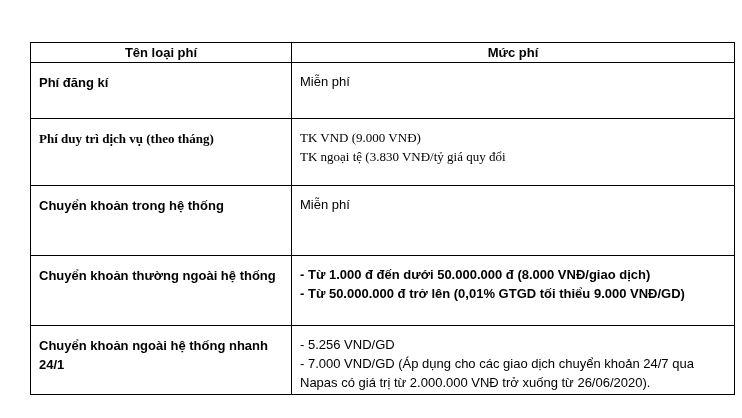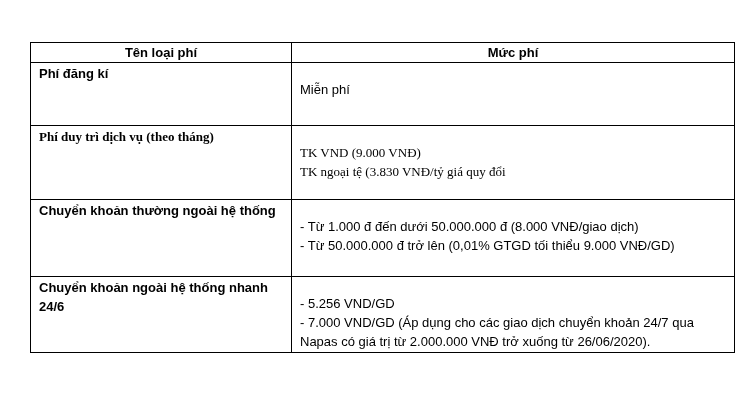--- a/index.html
+++ b/index.html
@@ -35,30 +35,30 @@
       text-align: left;
     }
     .fee-table th {
       font-weight: bold;
       text-align: center;
       height: 19px;
       padding-top: 0;
     }
     .fee-table td.name {
       font-weight: bold;
-      padding-top: 1px;
+      padding-top: 10px;
     }
     .fee-table td.value {
-      padding-top: 17px;
+      padding-top: 9px;
     }
     .line { display: block; }
     tr.r1 td { height: 45px; }
     tr.r2 td { height: 56px; font-family: Liberation Serif, serif; }
     tr.r3 td { height: 59px; }
-    tr.r4 td { height: 59px; }
+    tr.r4 td { height: 59px; font-weight: bold; }
     tr.r5 td { height: 58px; }
     tr.r6 td { height: 58px; }
   </style>
 </head>
 <body>
 
 <table class="fee-table">
   <colgroup>
     <col class="c1">
     <col class="c2">
@@ -76,28 +76,34 @@
         <span class="line">Miễn phí</span>
       </td>
     </tr>
     <tr class="r2">
       <td class="name">Phí duy trì dịch vụ (theo tháng)</td>
       <td class="value">
         <span class="line">TK VND (9.000 VNĐ)</span>
         <span class="line">TK ngoại tệ (3.830 VNĐ/tỷ giá quy đổi</span>
       </td>
     </tr>
+    <tr class="r3">
+      <td class="name">Chuyển khoản trong hệ thống</td>
+      <td class="value">
+        <span class="line">Miễn phí</span>
+      </td>
+    </tr>
     <tr class="r4">
       <td class="name">Chuyển khoản thường ngoài hệ thống</td>
       <td class="value">
         <span class="line">- Từ 1.000 đ đến dưới 50.000.000 đ (8.000 VNĐ/giao dịch)</span>
         <span class="line">- Từ 50.000.000 đ trở lên (0,01% GTGD tối thiểu 9.000 VNĐ/GD)</span>
       </td>
     </tr>
     <tr class="r5">
-      <td class="name">Chuyển khoản ngoài hệ thống nhanh 24/6</td>
+      <td class="name">Chuyển khoản ngoài hệ thống nhanh 24/1</td>
       <td class="value">
         <span class="line">- 5.256 VND/GD</span>
         <span class="line">- 7.000 VND/GD (Áp dụng cho các giao dịch chuyển khoản 24/7 qua Napas có giá trị từ 2.000.000 VNĐ trở xuống từ 26/06/2020).</span>
       </td>
     </tr>
   </tbody>
 </table>
 
 </body></html>

